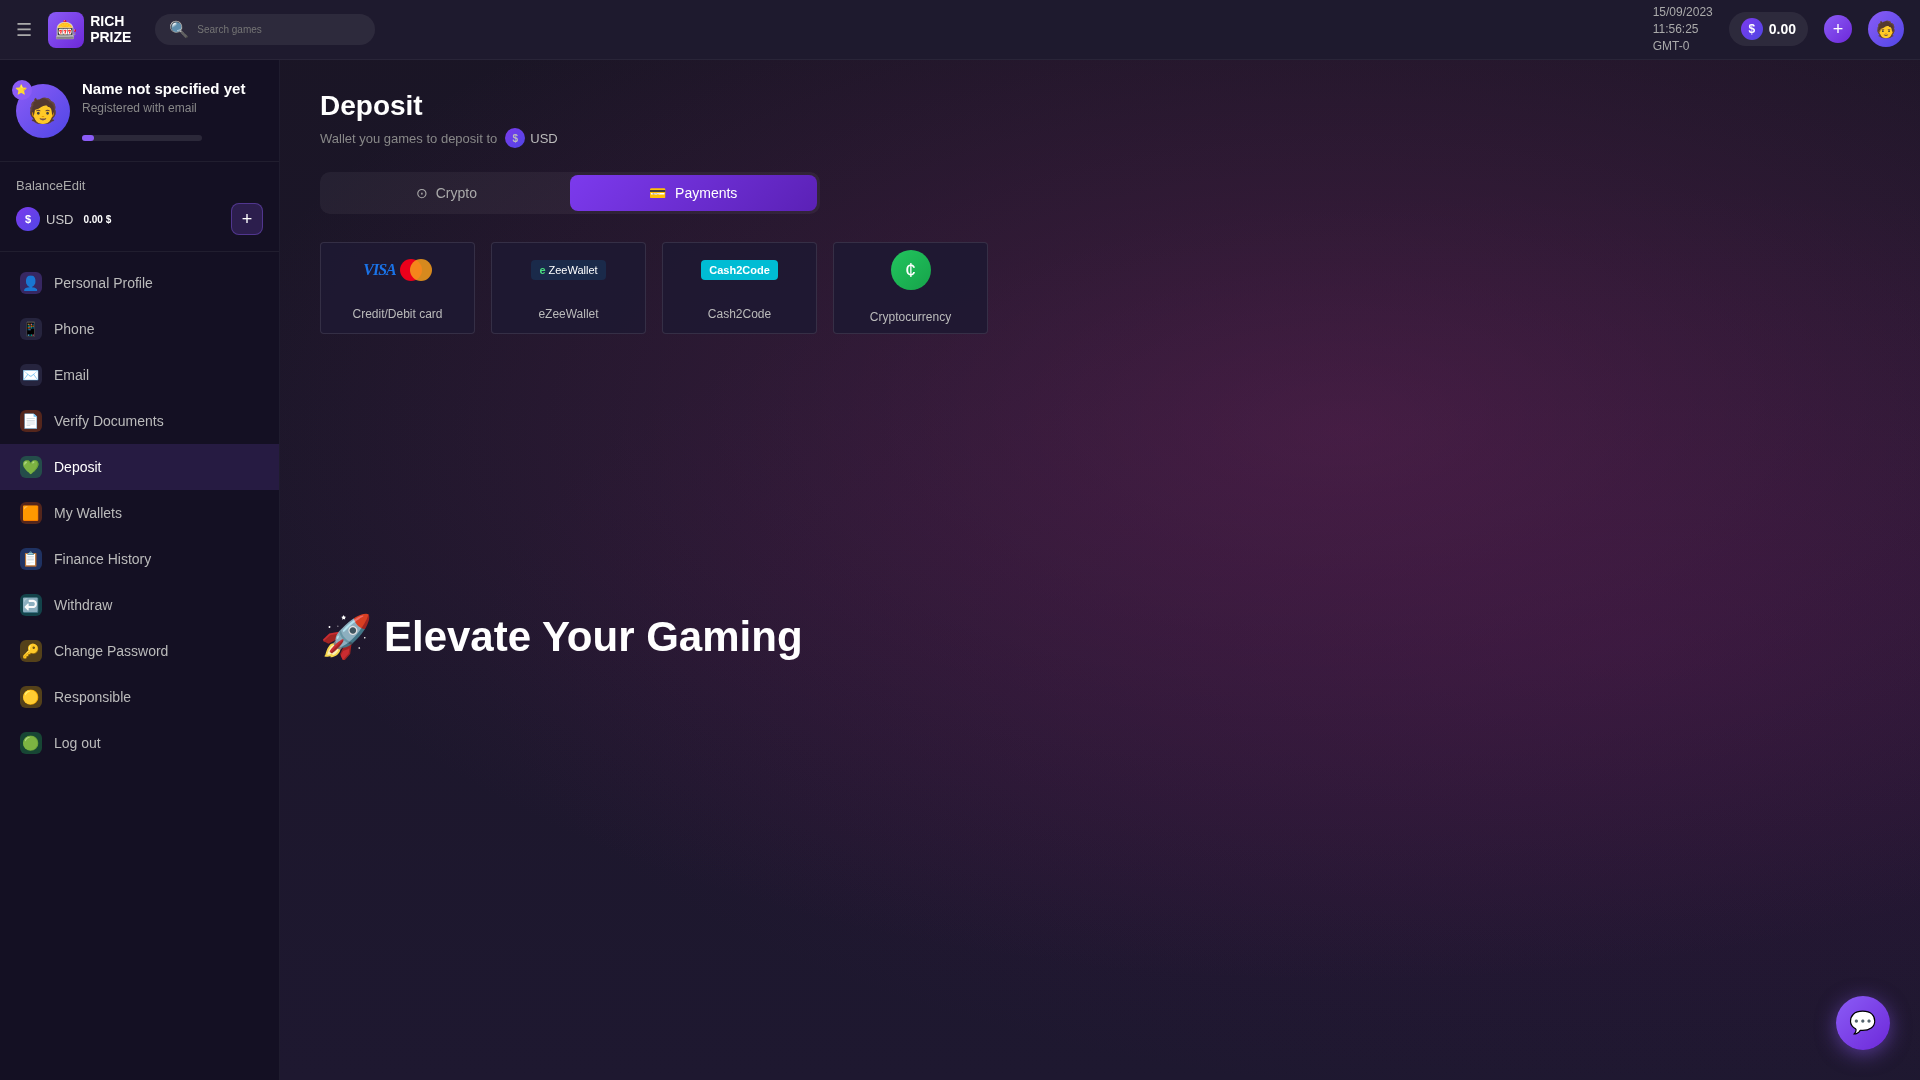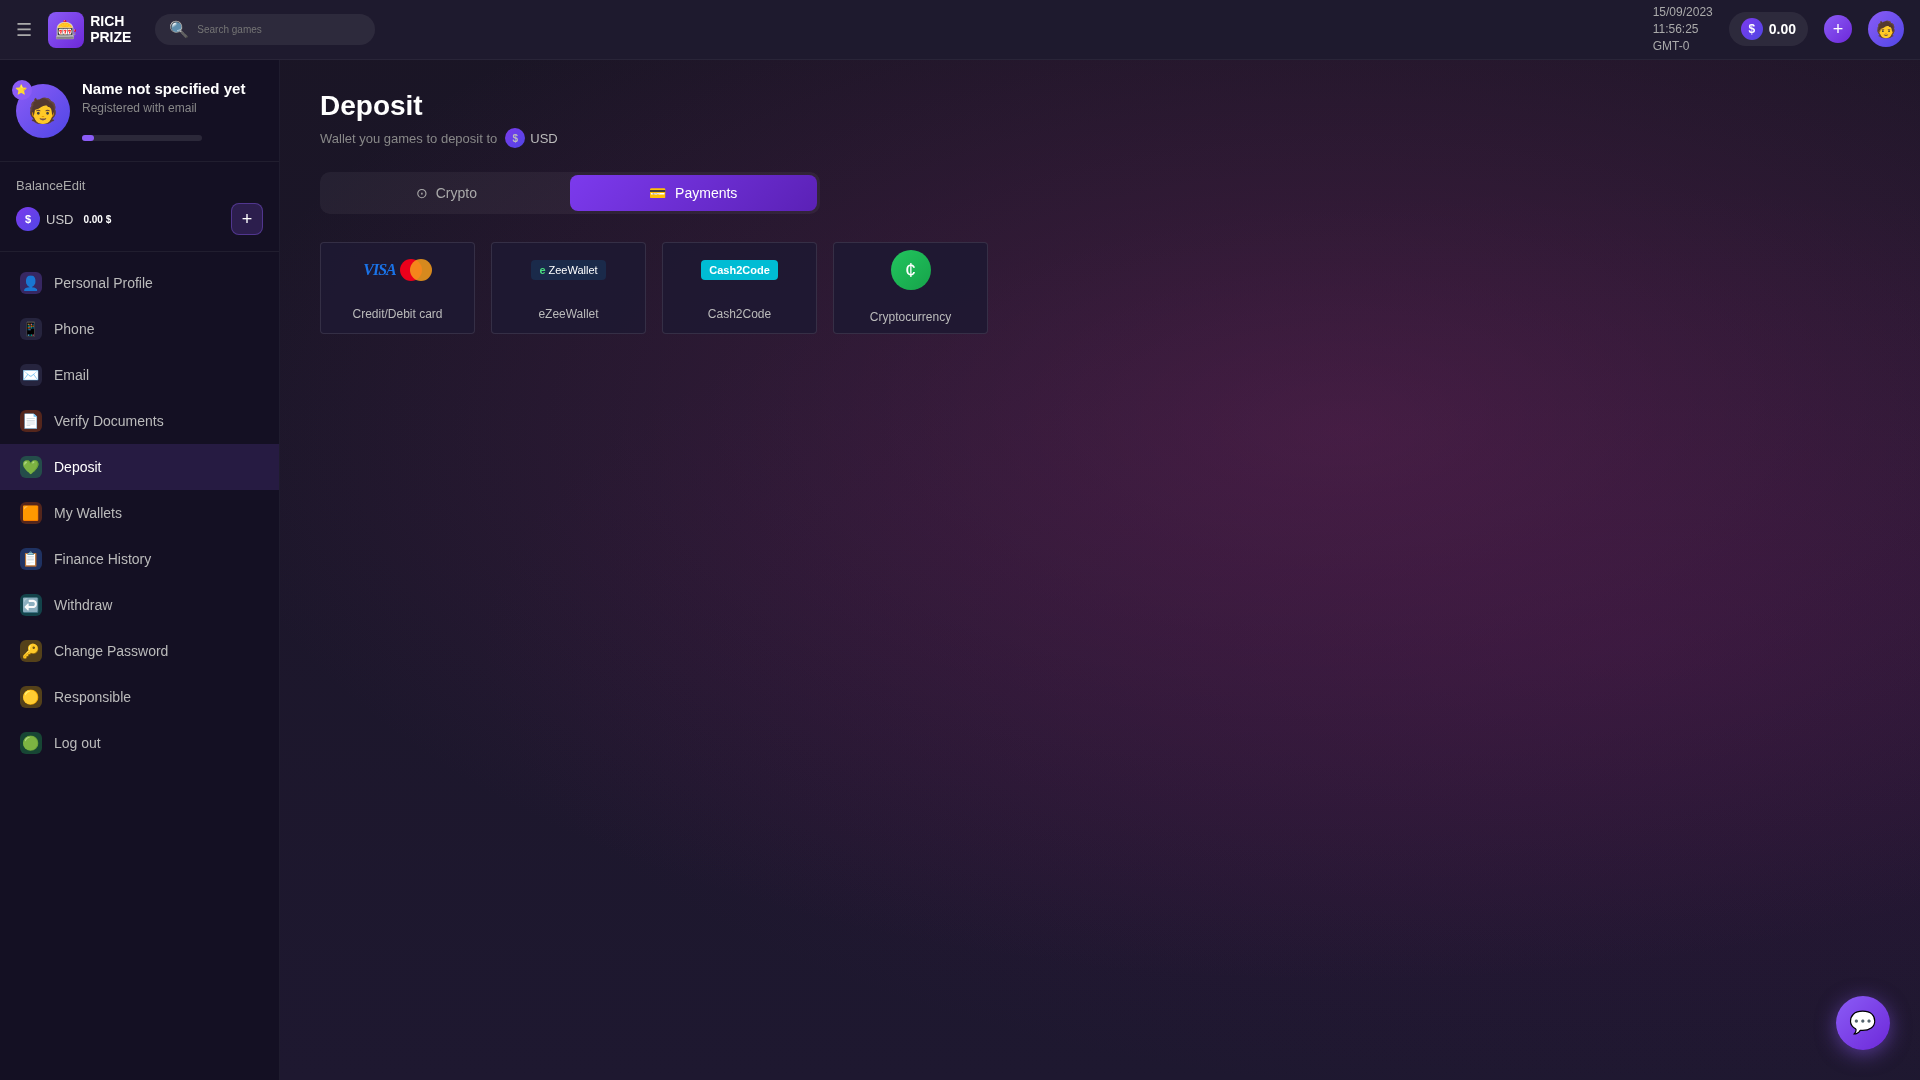--- a/index.html
+++ b/index.html
@@ -670,17 +670,20 @@
 
       <div class="payment-card" style="margin-top: 0;">
         <div class="card-logo">
           <div class="crypto-icon">¢</div>
         </div>
         <span class="card-name">Cryptocurrency</span>
       </div>
 
     </div>
 
+    <div style="margin-top: 280px;">
+      <div class="promo-title">🚀 Elevate Your Gaming</div>
+    </div>
 
   </main>
 </div>
 
 <div class="support-btn">💬</div>
 
 </body></html>

